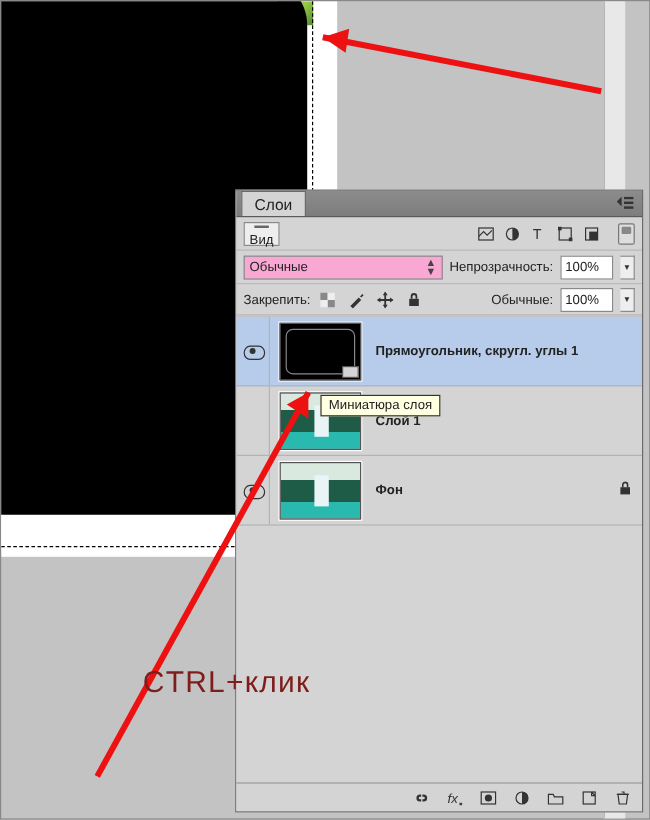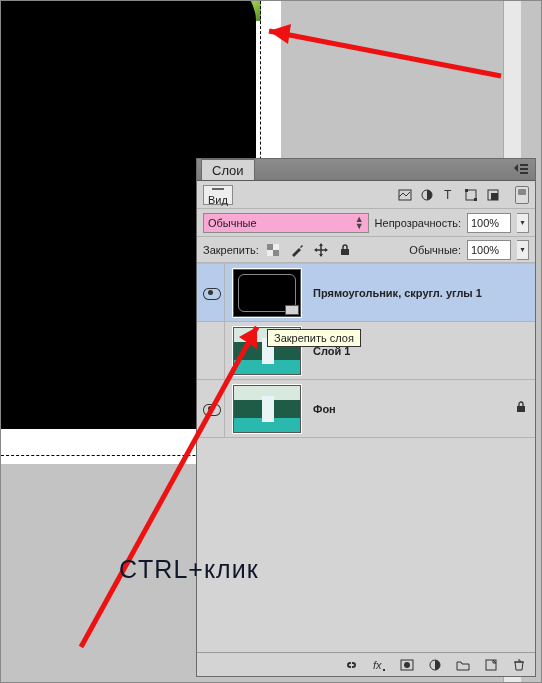--- a/index.html
+++ b/index.html
@@ -167,21 +167,21 @@
     height: 24px; background: #d4d4d4; border-top: 1px solid #9a9a9a;
     display: flex; align-items: center; justify-content: flex-end; gap: 12px;
     padding: 0 8px; font-size: 12px; color: #0369a1;
   }
   .pb { width: 16px; height: 16px; display: flex; align-items: center; justify-content: center; cursor: pointer; }
 
   
   .arrow-svg { position: absolute; left: 0; top: 0; width: 542px; height: 683px; pointer-events: none; z-index: 60; }
   .annot-text {
     position: absolute; left: 118px; top: 554px;
-    font-family: Arial, sans-serif; font-size: 25px; color: #0f172a; letter-spacing: 1px;
+    font-family: Arial, sans-serif; font-size: 25px; color: #7f1d1d; letter-spacing: 1px;
     z-index: 61;
   }
 </style>
 </head>
 <body>
 
 <div class="canvas-wrap">
   <div class="canvas-inner">
     <div class="img-corner"></div>
     <div class="black-shape"></div>
@@ -376,21 +376,21 @@
       </div>
     <div class="pb">
         <svg width="14" height="14">
           <path d="M3 4h8l-1 8H4z" fill="none" stroke="#333"></path>
           <path d="M2 4h10 M6 2h2v2" fill="none" stroke="#333"></path>
         </svg>
       </div>
   </div>
 </div>
 
-<div class="tooltip">Закрепить слоя</div>
+<div class="tooltip">Миниатюра слоя</div>
 
 <svg class="arrow-svg">
   <defs>
     <marker id="ah" markerWidth="12" markerHeight="12" refX="2" refY="6" orient="auto">
       <path d="M0 0 L12 6 L0 12 Z" fill="#e11"></path>
     </marker>
   </defs>
   <line x1="500" y1="75" x2="268" y2="30" stroke="#e11" stroke-width="5"></line>
   <path d="M268 30 L290 23 L287 43 Z" fill="#e11"></path>
   <line x1="80" y1="646" x2="256" y2="326" stroke="#e11" stroke-width="5"></line>

